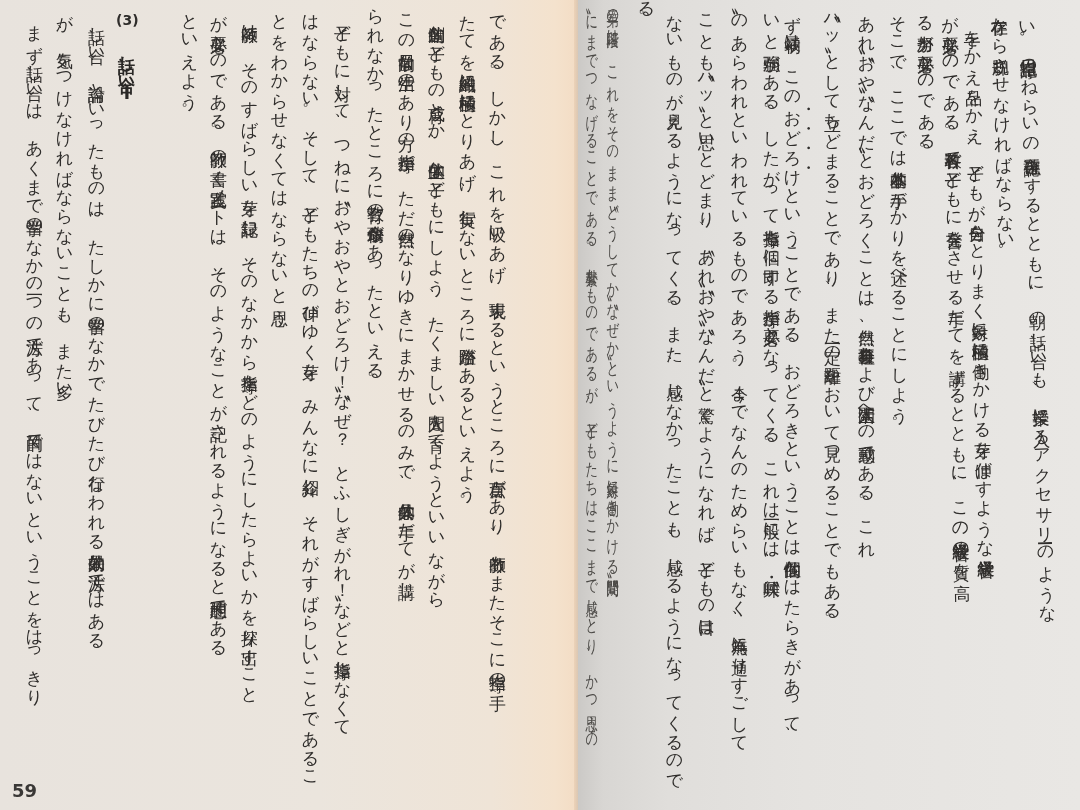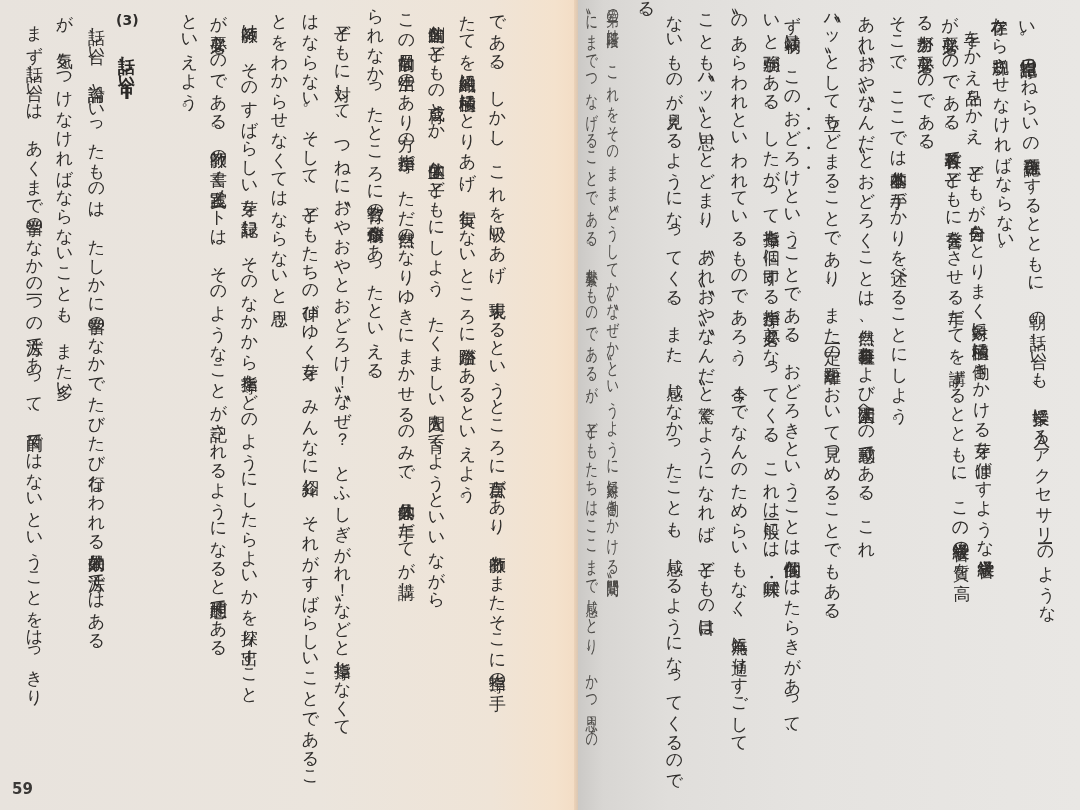--- a/index.html
+++ b/index.html
@@ -45,21 +45,21 @@
   .heading-title {
     position:absolute; left:117px; top:44px; width:20px;
     writing-mode: vertical-rl; text-orientation: upright;
     font-family: "DejaVu Sans", "Liberation Sans", sans-serif;
     font-size:17px; line-height:20px; font-weight:bold; color:#2a2826;
     white-space:nowrap;
   }
   .page-number {
     position:absolute; left:12px; top:780px;
     font-family: "DejaVu Sans", "Liberation Sans", sans-serif;
-    font-size:15px; font-weight:bold; color:#3a3836;
+    font-size:18px; font-weight:bold; color:#3a3836;
   }
 </style>
 </head>
 <body>
 
 <div class="page page-left">
   <div class="col" style="left:488px; top:3px;">である。しかし、これを吸いあげ、表現するというところに盲点があり、教師もまたそこに指導の手</div>
   <div class="col" style="left:458px; top:3px;">たてを組織的に積極的にとりあげ、実行しないところに隘路があるといえよう。</div>
   <div class="col" style="left:427px; top:13px;">創造的な子どもの育成とか、主体的な子どもにしよう、たくましい人間を育てようといいながら、</div>
   <div class="col" style="left:397px; top:3px;">この日常的な生活のあり方の指導が、ただ自然のなりゆきにまかせるのみで、具体的な手だてが講じ</div>

